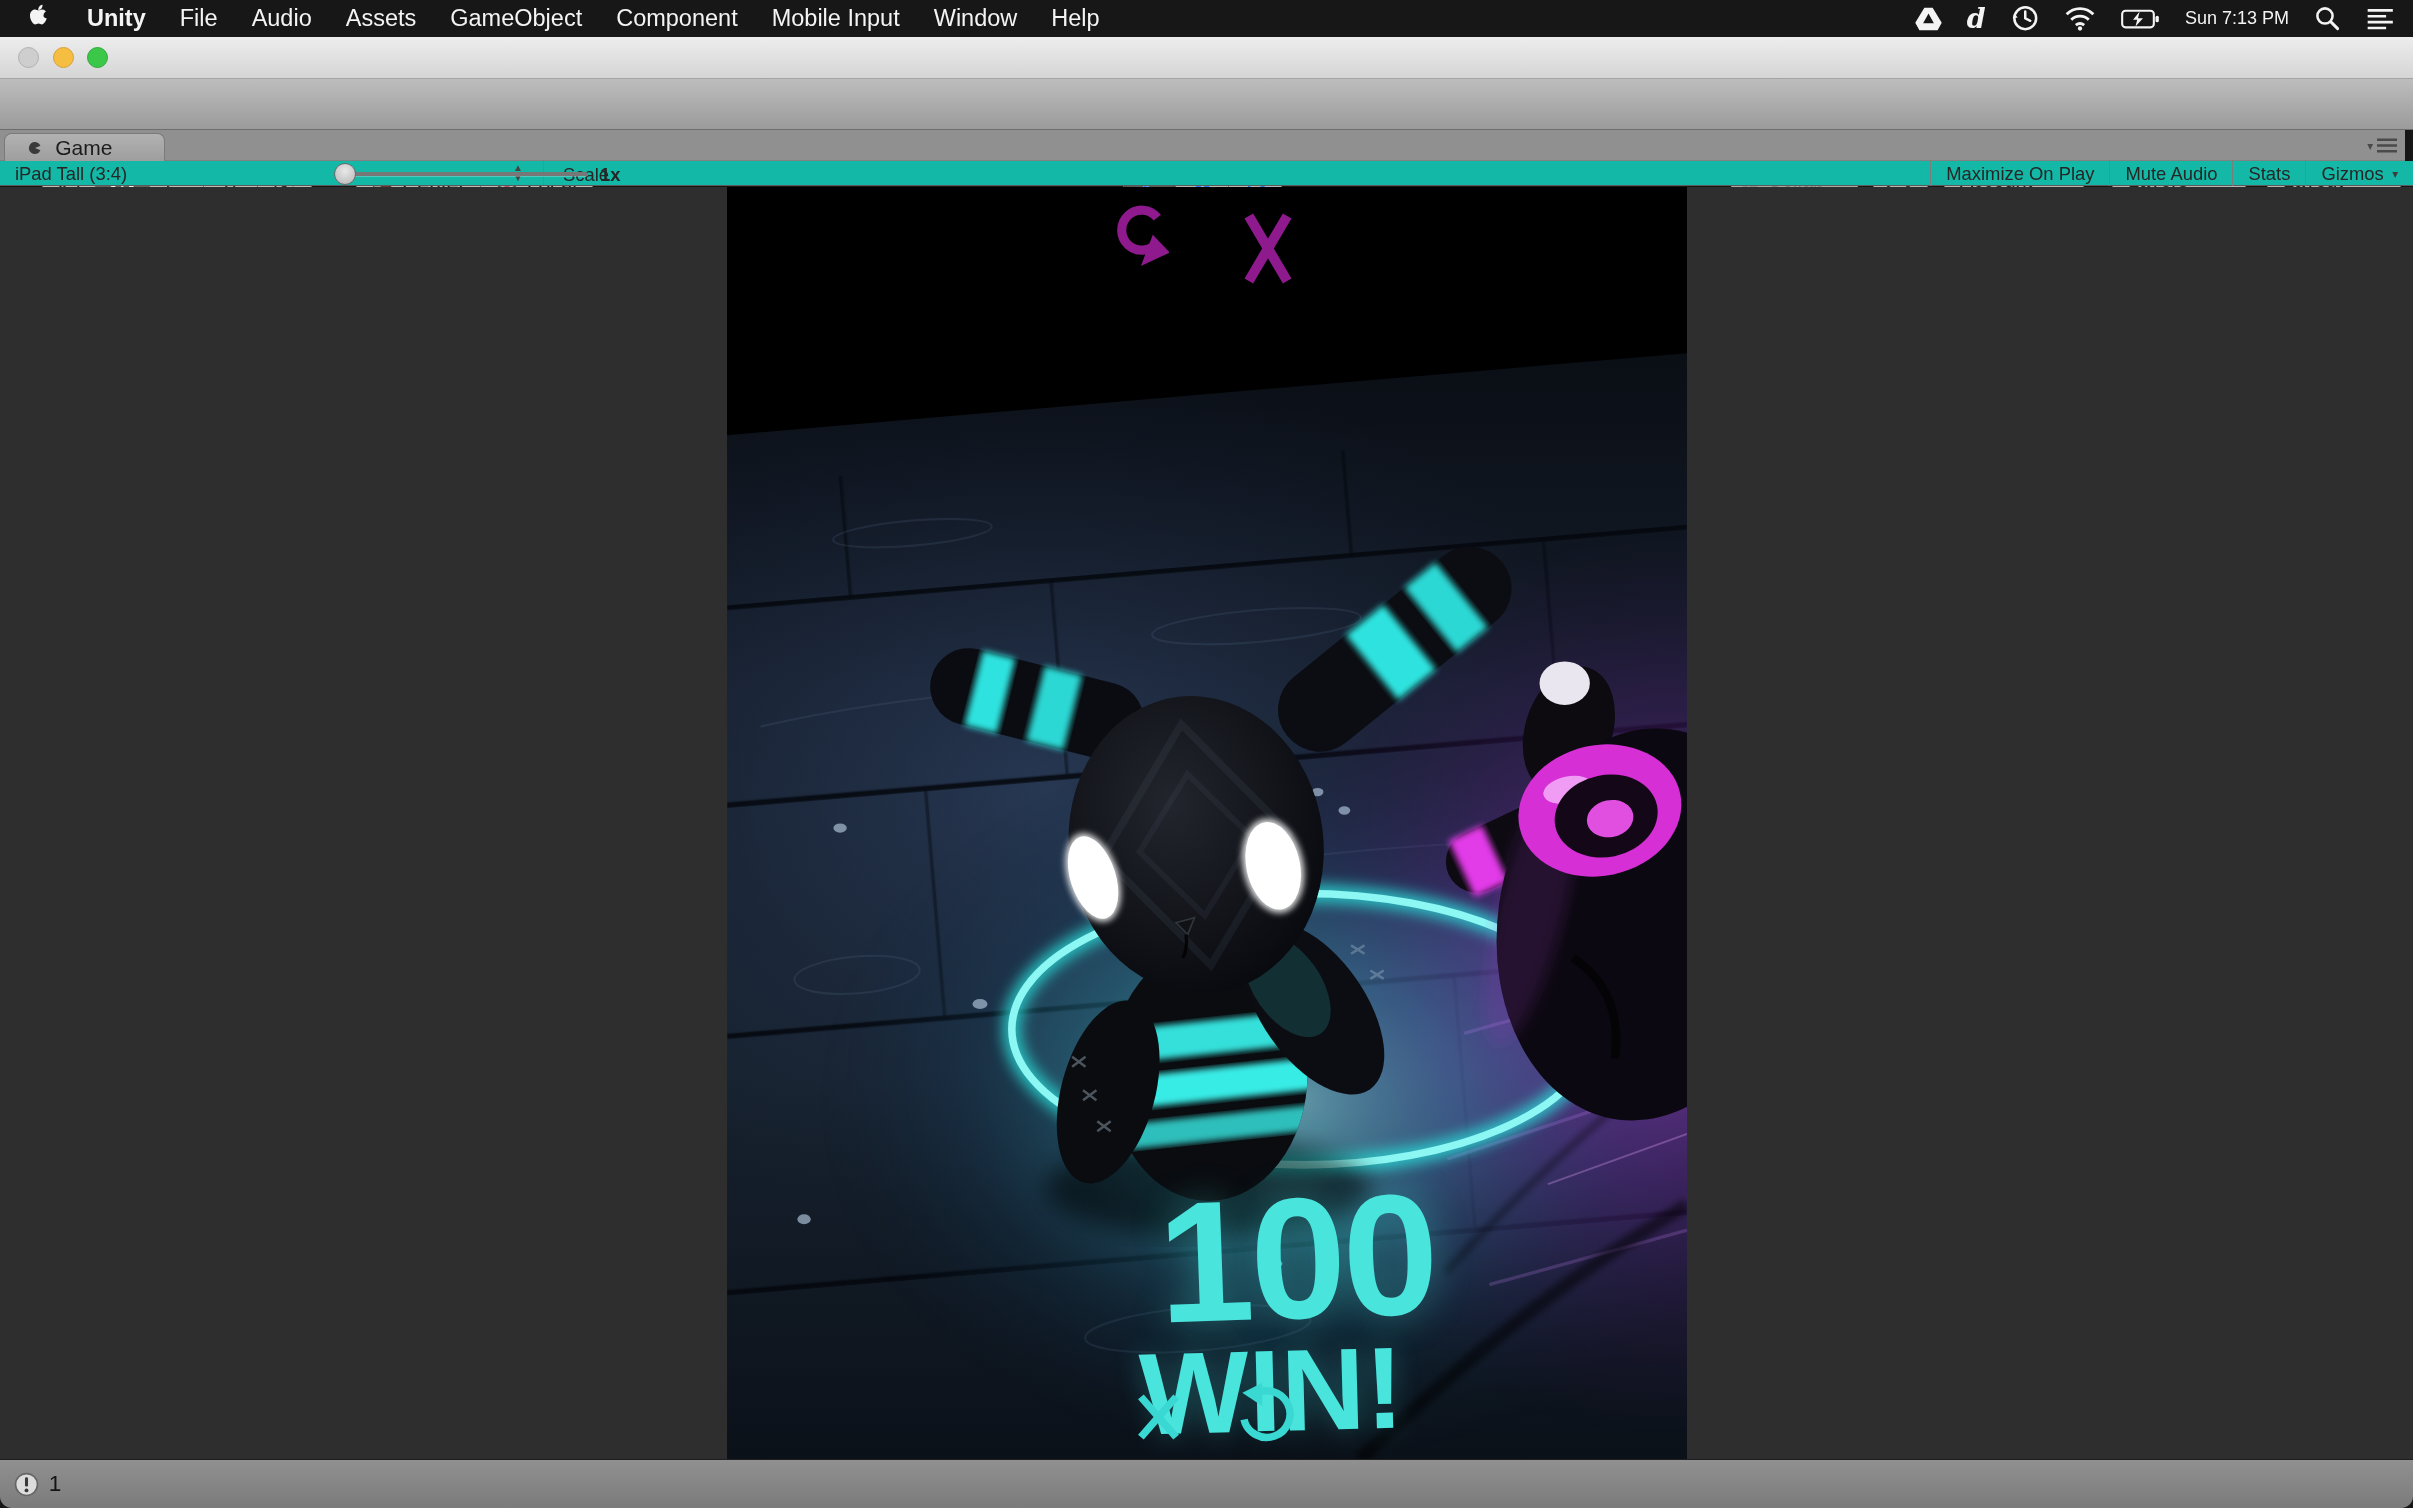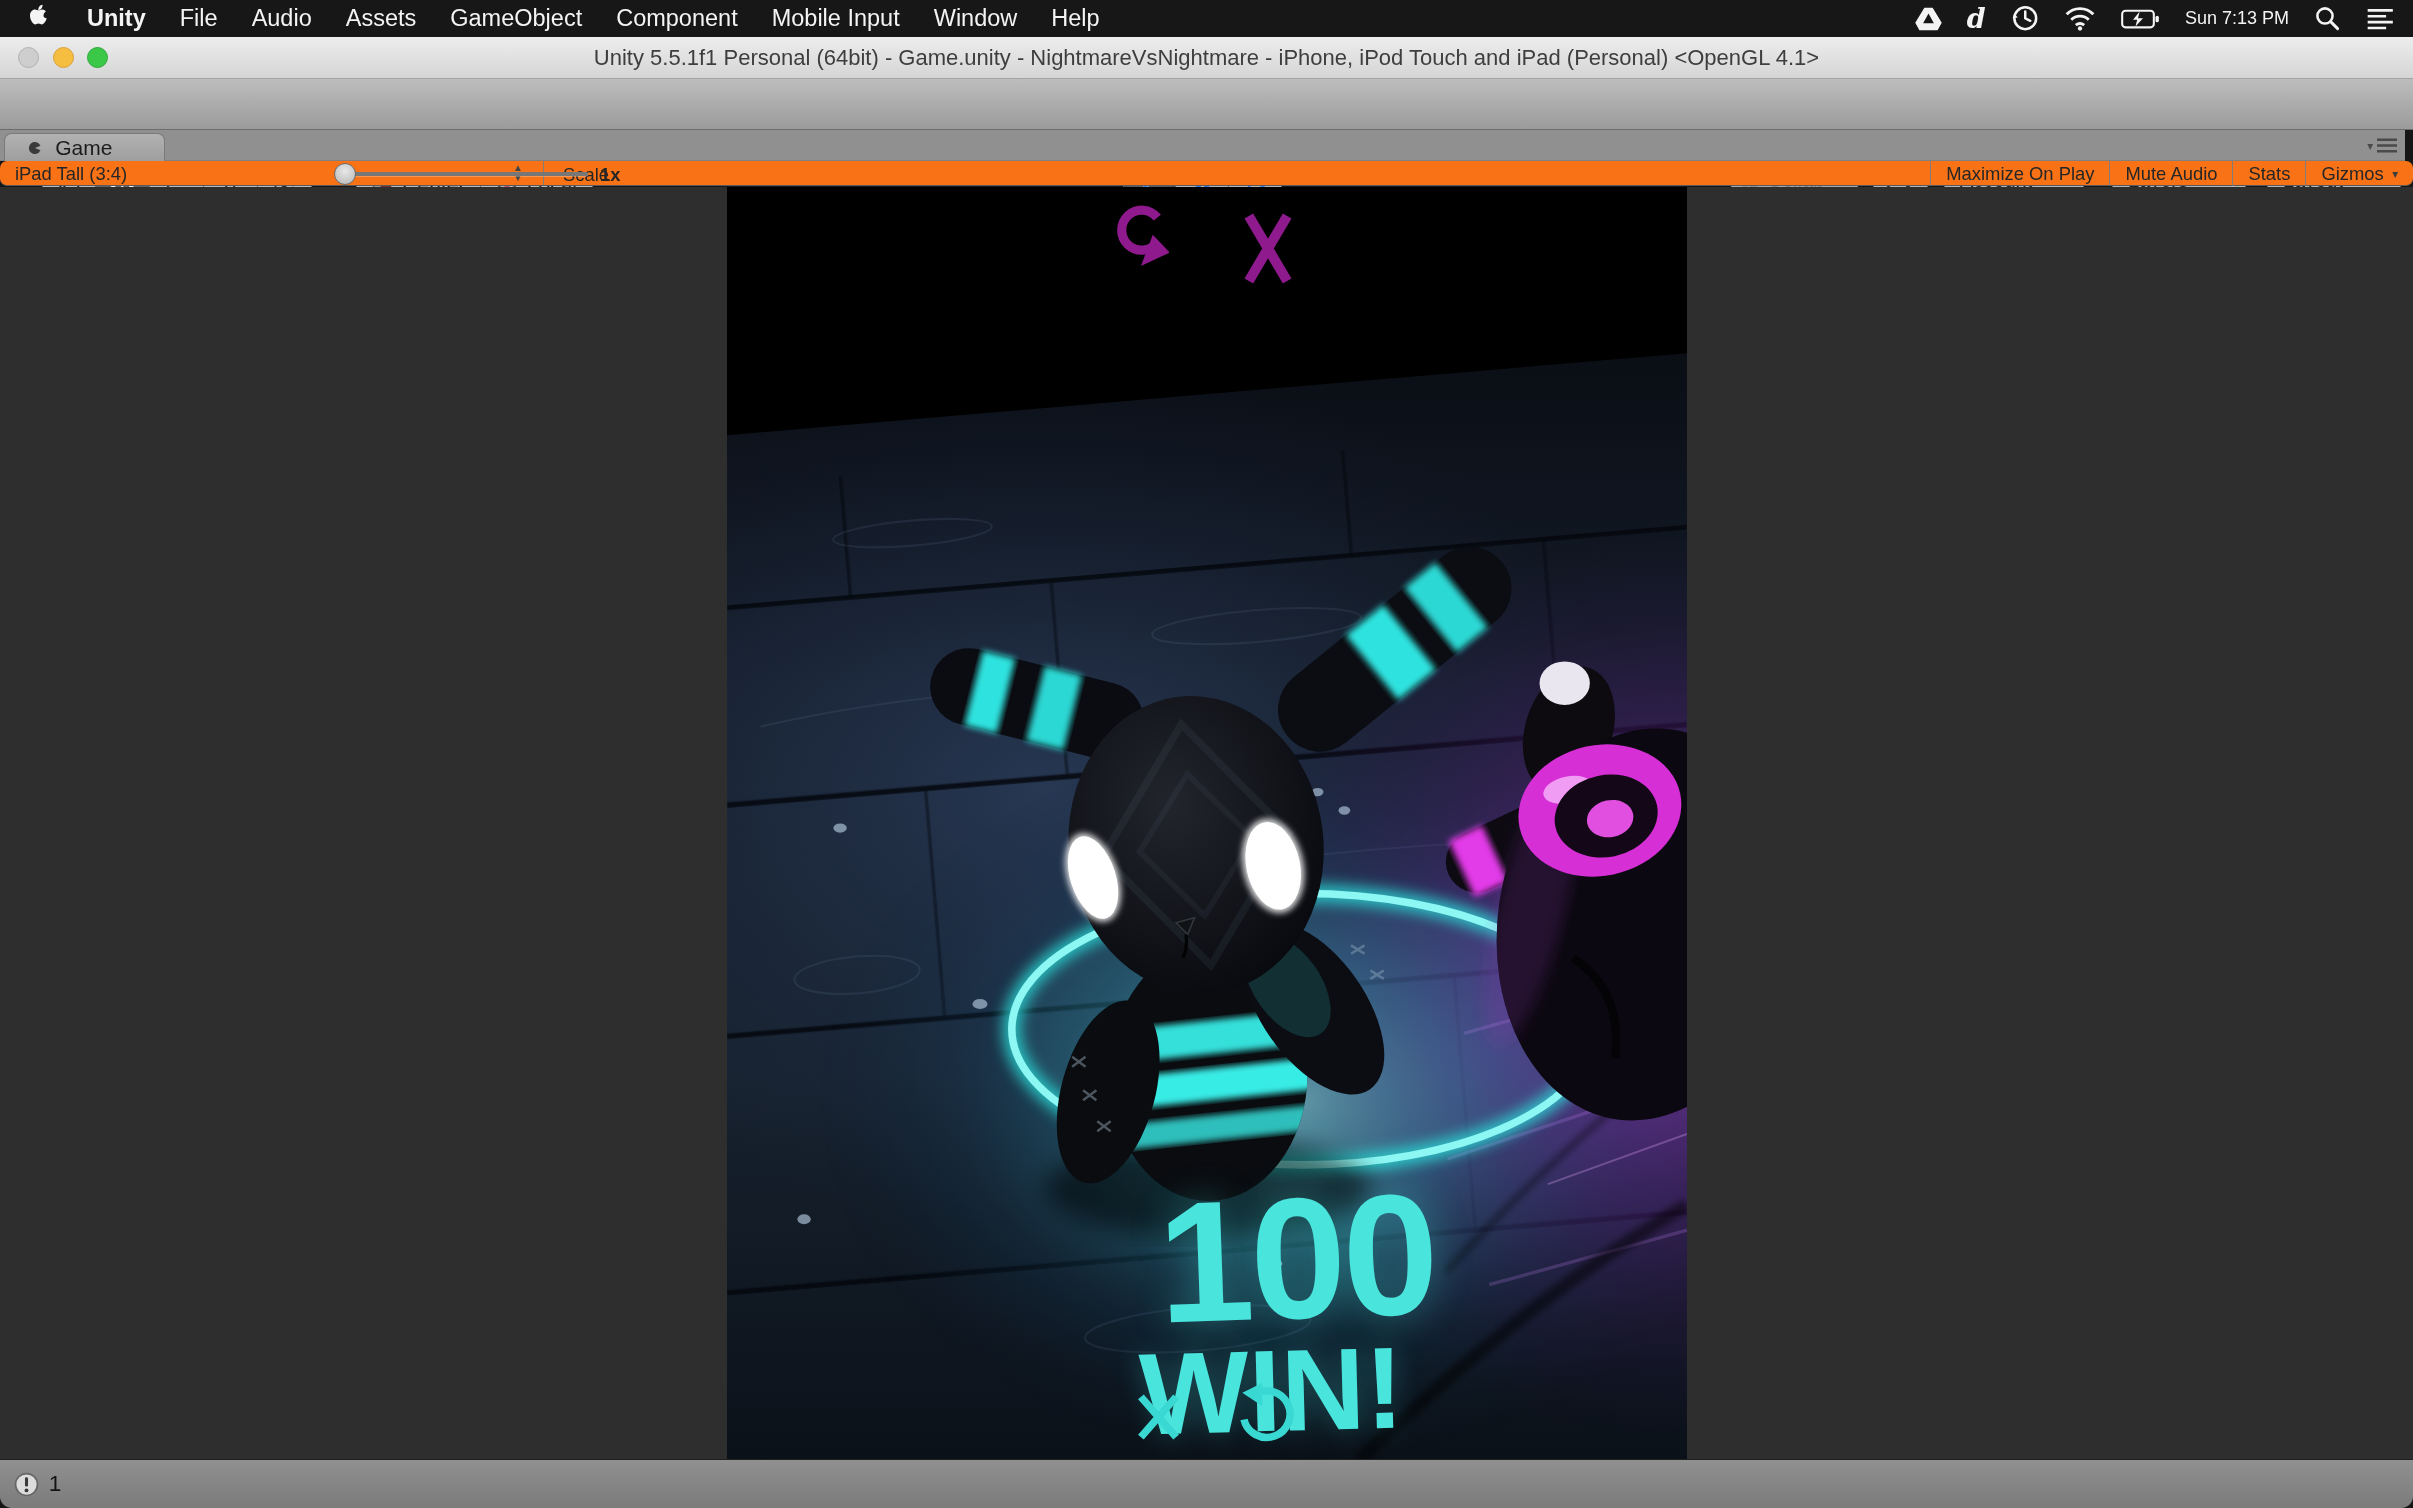--- a/index.html
+++ b/index.html
@@ -52,22 +52,22 @@
 
   
   .tabrow { position:absolute; top:130px; left:0; right:8px; height:31px; background:#909090; border-bottom:0.8px solid #818181;}
   .tab { position:absolute; left:4.2px; top:3.4px; width:161px; height:28px;
          background:linear-gradient(#b2b2b2,#9e9e9e); border:0.8px solid #7a7a7a; border-bottom:none;
          border-radius:7.5px 7.5px 0 0; display:flex; align-items:center; gap:10px; padding-left:20px;
          font-size:21px; color:#1c1c1c; }
   .tab-menu { position:absolute; right:8.4px; top:8.4px; display:flex; align-items:center; gap:3.4px; color:#4a4a4a; }
 
   
-  .optrow { position:absolute; top:161px; left:0; right:0; height:25px; background:#f97316;
-            border-bottom:0.8px solid #5a5a5a; font-size:18.4px; color:#262626;border-radius:7px; }
+  .optrow { position:absolute; top:161px; left:0; right:0; height:25px; background:#14b8a6;
+            border-bottom:0.8px solid #5a5a5a; font-size:18.4px; color:#262626; }
   .aspect { position:absolute; left:0; top:0; width:543px; height:25px; display:flex; align-items:center; }
   .aspect-label { padding-left:15px; }
   .updown { position:absolute; left:513px; top:1.7px; display:flex; flex-direction:column; line-height:10px; font-size:10px; color:#444; }
   .vsep { position:absolute; top:0; bottom:0; width:0.8px; background:#7e7e7e; }
   .scale-label { position:absolute; left:563px; top:2.5px; }
   .slider-track { position:absolute; left:345px; top:11px; width:243px; height:4.2px; background:#777;
                   border-radius:2.5px; box-shadow:0 0.8px 0 rgba(255,255,255,.35); }
   .slider-handle { position:absolute; left:334px; top:1.7px; width:22px; height:22px; border-radius:50%;
                    background:radial-gradient(circle at 50% 35%, #e8e8e8, #b5b5b5); border:0.8px solid #6a6a6a; }
   .scale-value { position:absolute; left:600px; top:2.5px;font-weight:bold; }
@@ -163,21 +163,20 @@
       </span>
     </div>
   </div>
 
   <div class="titlebar">
     <div class="traffic">
       <span class="light close"></span>
       <span class="light min"></span>
       <span class="light zoom"></span>
     </div>
-    <div class="title-text">Unity 5.5.1f1 Personal (64bit) - Game.unity - NightmareVsNightmare - iPhone, iPod Touch and iPad (Personal) &lt;OpenGL 4.1&gt;</div>
   </div>
 
   <div class="toolbar">
 
     <div class="seg-group tools">
       <div class="seg">
         <svg width="28.5" height="28.5" viewBox="0 0 36 36">
           <path fill="none" stroke="#2c2c2c" stroke-width="2.4" stroke-linecap="round" stroke-linejoin="round" d="M12 21 V9 a2.2 2.2 0 0 1 4.4 0 V18 M16.4 17 V6.5 a2.2 2.2 0 0 1 4.4 0 V17 M20.8 17 V8 a2.2 2.2 0 0 1 4.4 0 V18 M25.2 18 V11 a2.1 2.1 0 0 1 4.2 0 V22 q0 9 -8.5 9 h-3.5 q-4.5 0 -6.8 -4 l-4.2 -7 q-1.5 -2.6 0.8 -3.4 q1.7 -0.5 3 1.4 l2 3"></path>
         </svg>
       </div>

